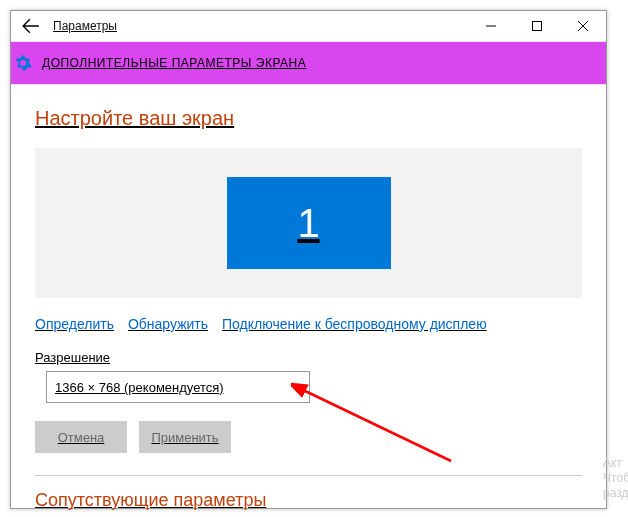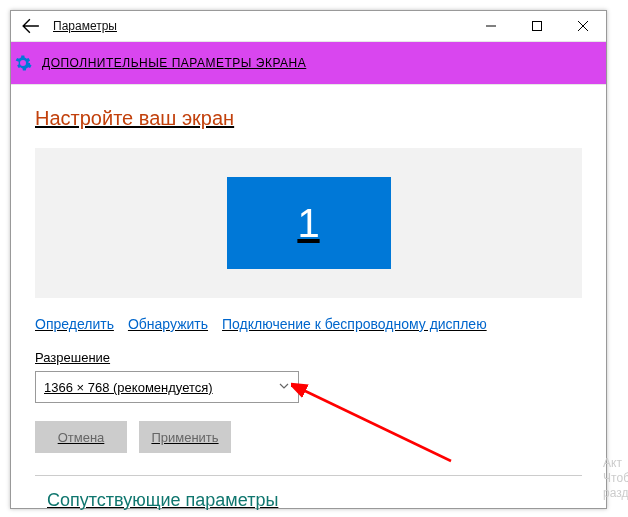--- a/index.html
+++ b/index.html
@@ -18,26 +18,26 @@
   .header-title{font-size:12px;letter-spacing:.5px;color:#000;font-weight:400;}
   
   .content{padding:16px 24px 0 24px;}
   .page-title{font-size:20px;font-weight:400;margin:6px 0 18px 0;color:#c2410c;}
   .preview{width:100%;height:150px;background:#f2f2f2;display:flex;align-items:center;justify-content:center;margin-bottom:18px;}
   .monitor{width:164px;height:92px;background:#0078d7;display:flex;align-items:center;justify-content:center;}
   .monitor-num{color:#fff;font-size:40px;font-weight:300;}
   .links{display:flex;gap:14px;margin-bottom:18px;}
   .link{color:#0066cc;font-size:14px;cursor:pointer;}
   .field-label{font-size:13px;color:#000;margin-bottom:6px;}
-  .dropdown{width:246px;height:30px;border:1px solid #999;background:#fff;display:flex;align-items:center;justify-content:space-between;padding:0 8px;font-size:13px;margin-bottom:18px;}
+  .dropdown{width:246px;height:30px;border:1px solid #999;background:#fff;display:flex;align-items:center;justify-content:space-between;padding:0 8px;font-size:13px;margin-bottom:18px;margin-left:11px;}
   .dd-caret{}
   .btnrow{display:flex;gap:12px;margin-bottom:22px;}
   .btn{min-width:92px;height:32px;background:#ccc;border:none;color:#666;font-size:13px;display:flex;align-items:center;justify-content:center;}
   .hr{border:none;border-top:1px solid #ccc;margin:0 0 14px 0;}
-  .sub-title{font-size:18px;font-weight:400;color:#0f766e;margin:12px;}
+  .sub-title{font-size:18px;font-weight:400;color:#c2410c;margin:0;}
   
   .arrow{position:absolute;pointer-events:none;}
   
   .ghost{position:absolute;right:-2px;top:456px;color:#ccc;font-size:12px;line-height:15px;text-align:left;}
 </style>
 </head>
 <body>
 
 <div class="window">
 

